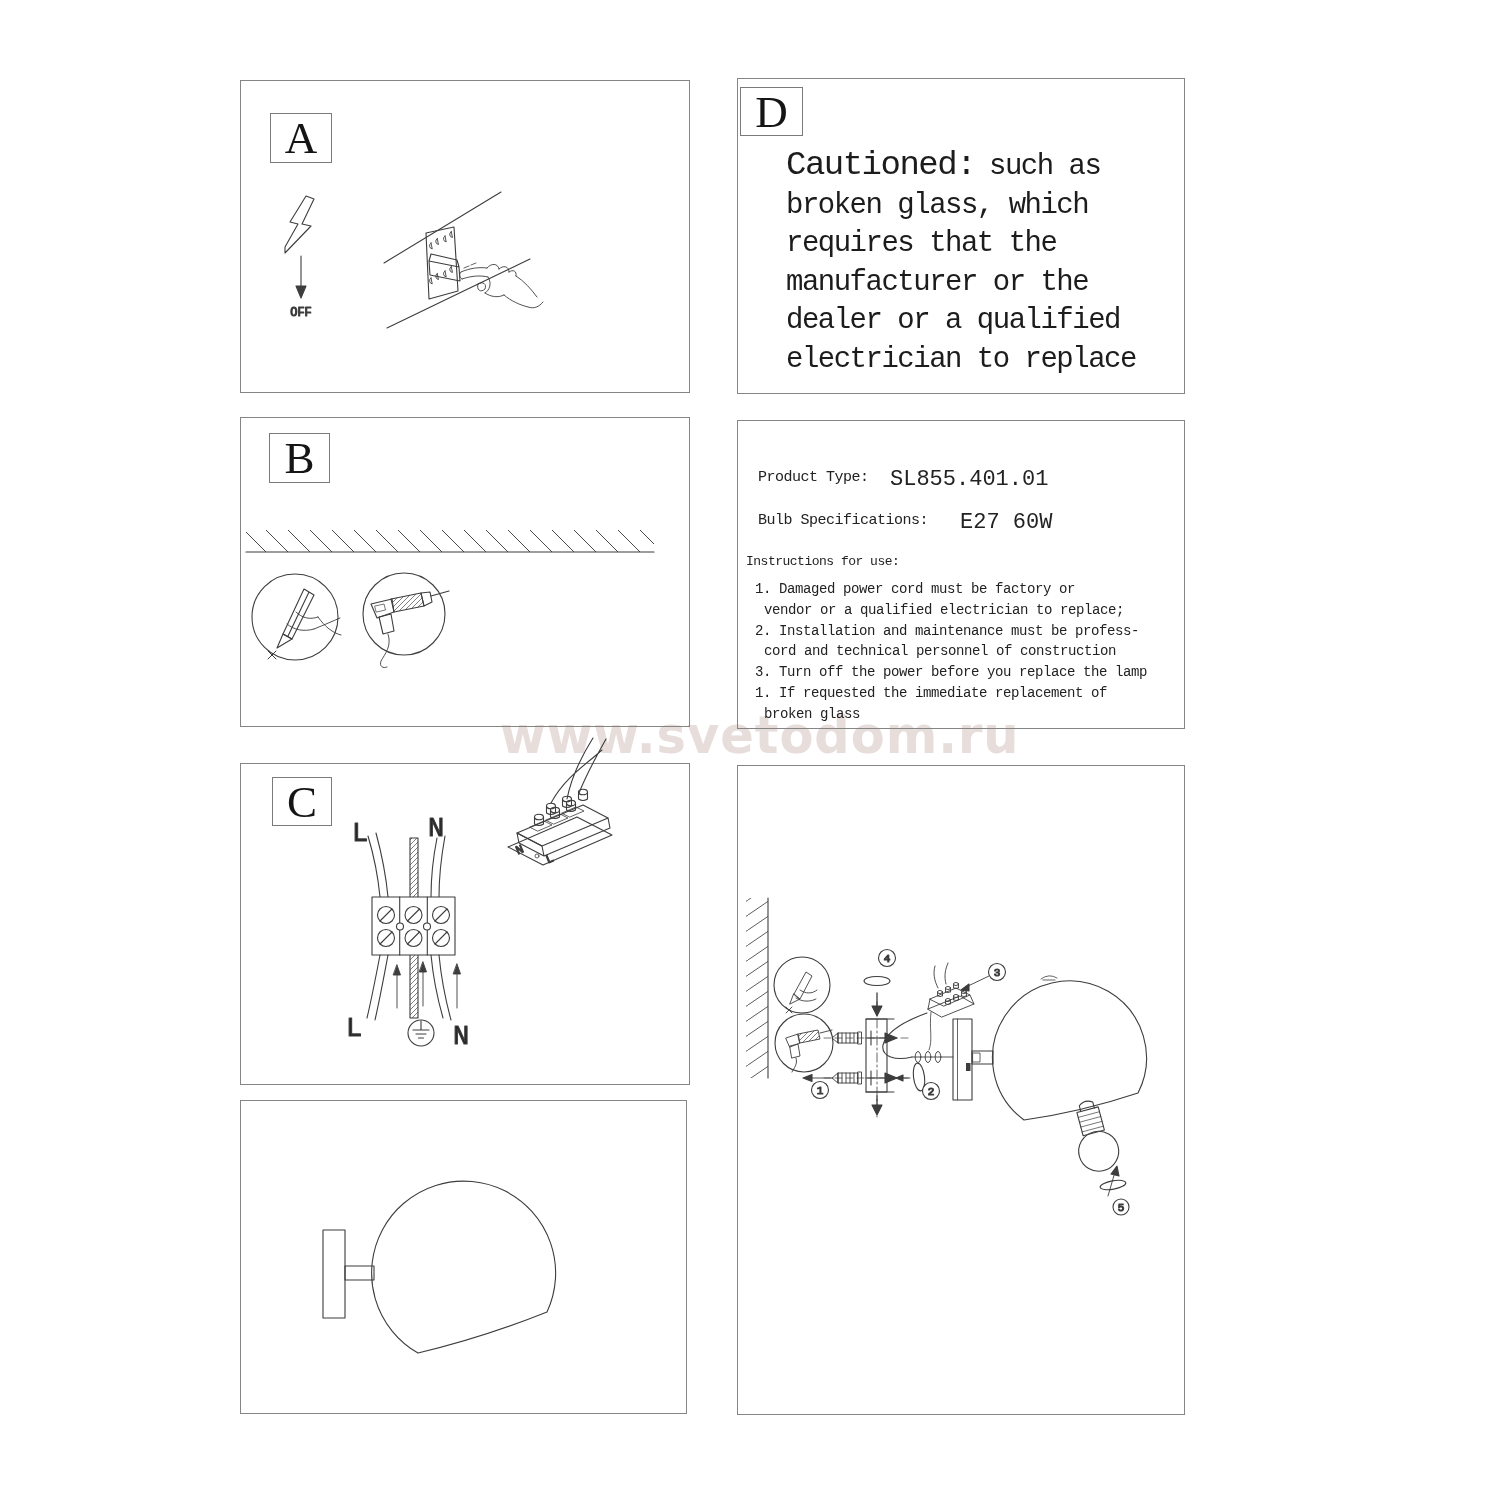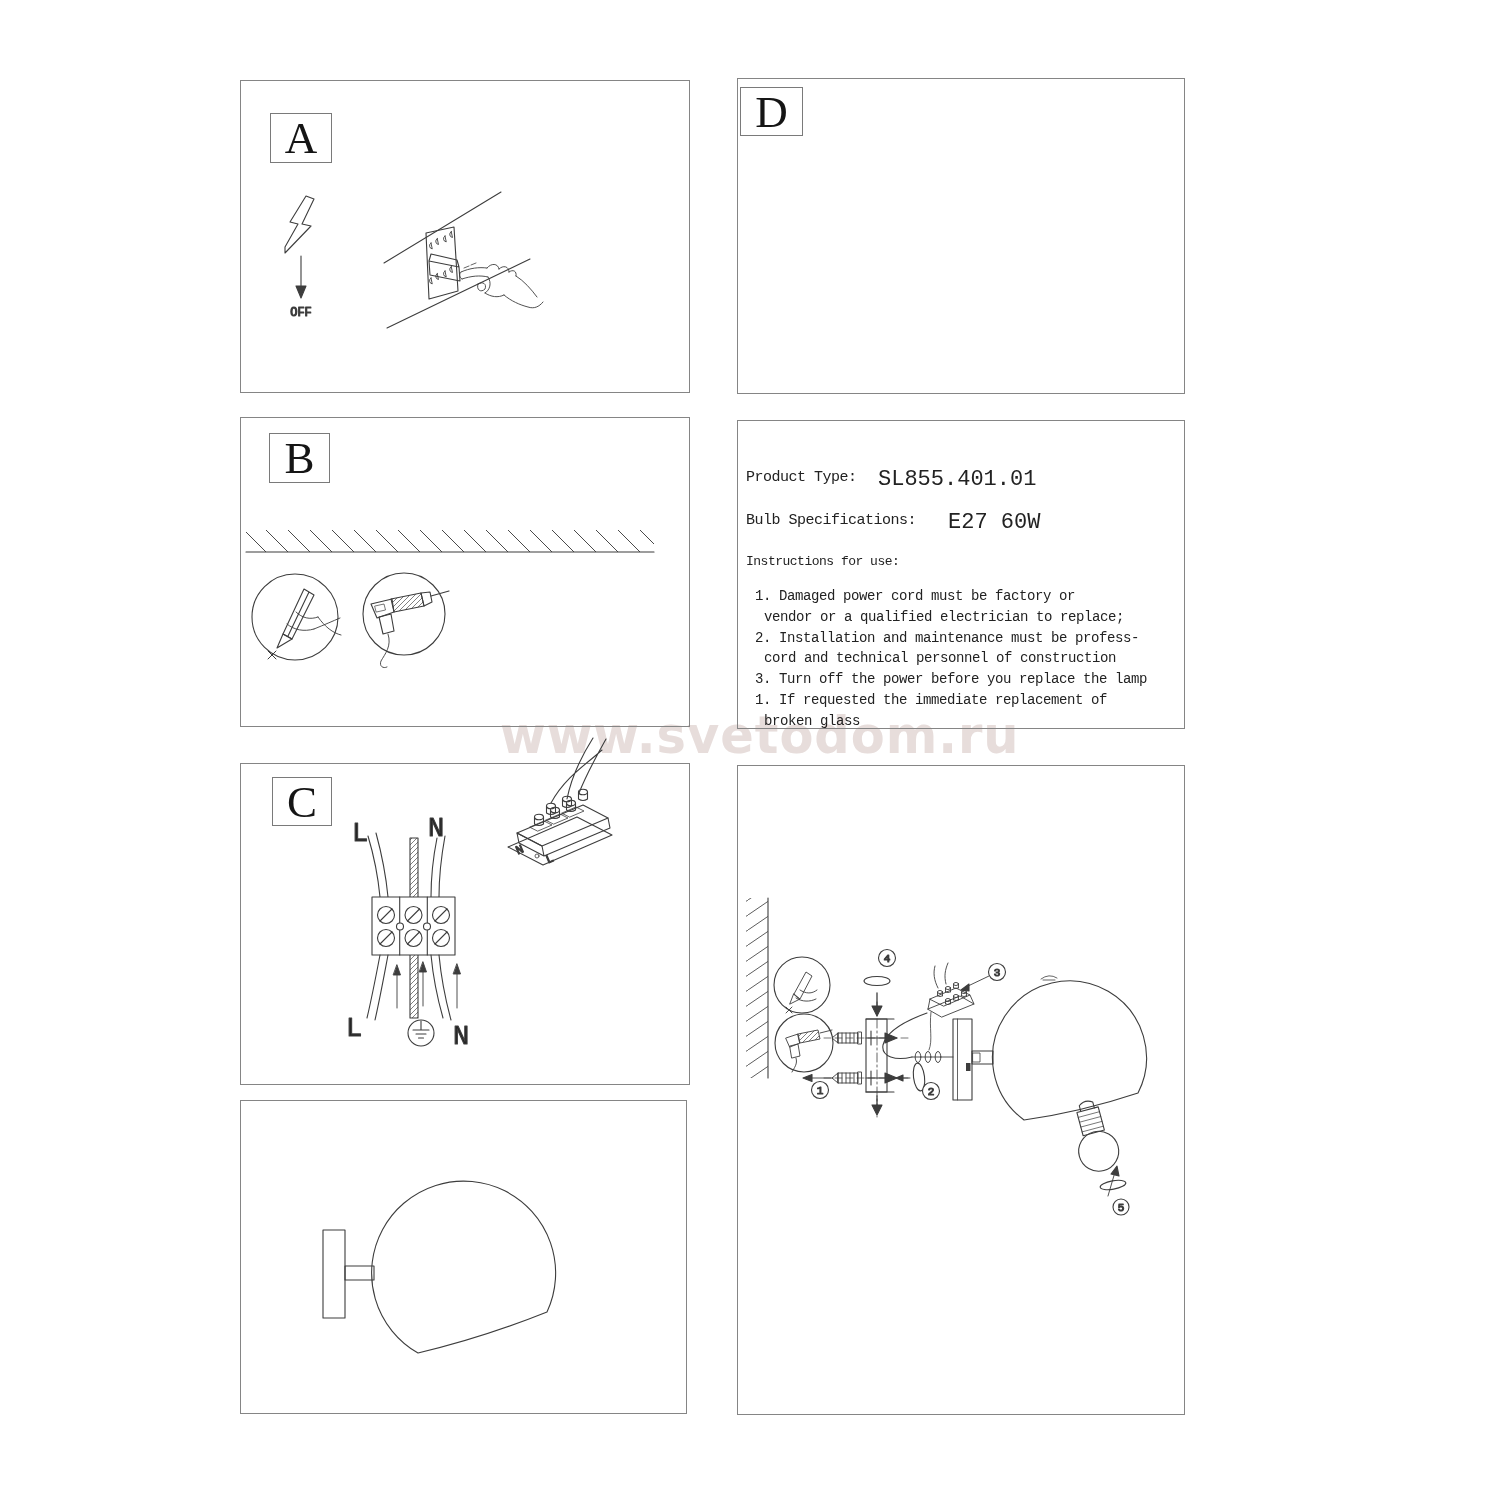--- a/index.html
+++ b/index.html
@@ -20,28 +20,28 @@
   #box-c{left:272px;top:777px;width:58px;height:47px;}
   #box-d{left:740px;top:87px;width:61px;height:47px;}
   #watermark{position:absolute;left:500px;top:706px;font-family:"DejaVu Sans",sans-serif;
              font-weight:bold;font-size:51px;letter-spacing:1px;color:#e7dddb;transform:scaleX(0.97);
              transform-origin:left top;white-space:nowrap;}
   #caution{position:absolute;left:786px;top:146px;width:400px;line-height:38.5px;
            font-size:29px;letter-spacing:-1.5px;color:#1c1c1c;}
   #caution .lead{font-size:34px;}
   #caution .l{white-space:nowrap;}
   #specs-text{position:absolute;left:746px;top:467px;width:434px;font-size:14px;color:#222;}
-  #specs-text .hrow{font-size:15px;letter-spacing:-0.5px;margin-bottom:0;}
+  #specs-text .hrow{font-size:15px;letter-spacing:-0.5px;margin-bottom:0;margin-left:12px;}
   #specs-text .hrow .val{font-size:22px;letter-spacing:0;}
   #specs-text .r1{position:absolute;left:0;top:2px;}
   #specs-text .r1 .val{position:absolute;left:132px;top:-2px;white-space:nowrap;}
   #specs-text .r2{position:absolute;left:0;top:45px;}
   #specs-text .r2 .val{position:absolute;left:202px;top:-2px;white-space:nowrap;}
   #specs-text .title{position:absolute;left:0;top:87px;font-size:13px;letter-spacing:-0.5px;}
-  #specs-text .list{position:absolute;left:0;top:119px;line-height:20.8px;white-space:nowrap;letter-spacing:-0.4px;}
+  #specs-text .list{position:absolute;left:0;top:112px;line-height:20.8px;white-space:nowrap;letter-spacing:-0.4px;}
   #specs-text .ins{padding-left:9px;}
   #specs-text .ins.cont{padding-left:18px;}
   svg#art{position:absolute;left:0;top:0;z-index:4;pointer-events:none;}
   svg#art *{vector-effect:non-scaling-stroke;}
   svg#art text{font-family:"Liberation Mono",monospace;fill:#242424;}
   .lbl{font-size:27px;}
   .co{font-size:11px;}
   .tiny{font-size:12px;}
 </style>
 </head>
@@ -57,20 +57,28 @@
   <div id="panel-lamp" class="panel"></div>
   <div id="panel-d" class="panel"></div>
   <div id="panel-specs" class="panel"></div>
   <div id="panel-assembly" class="panel"></div>
 
   <div id="box-a" class="letterbox">A</div>
   <div id="box-b" class="letterbox">B</div>
   <div id="box-c" class="letterbox">C</div>
   <div id="box-d" class="letterbox">D</div>
 
+  <div id="caution">
+    <div class="l"><span class="lead">Cautioned:</span><span style="margin-left:14px">such as</span></div>
+    <div class="l">broken glass, which</div>
+    <div class="l">requires that the</div>
+    <div class="l">manufacturer or the</div>
+    <div class="l">dealer or a qualified</div>
+    <div class="l">electrician to replace</div>
+  </div>
 
   <div id="specs-text">
     <div class="hrow r1">
       <span>Product Type:</span>
       <span class="val">SL855.401.01</span>
     </div>
     <div class="hrow r2">
       <span>Bulb Specifications:</span>
       <span class="val">E27  60W</span>
     </div>

